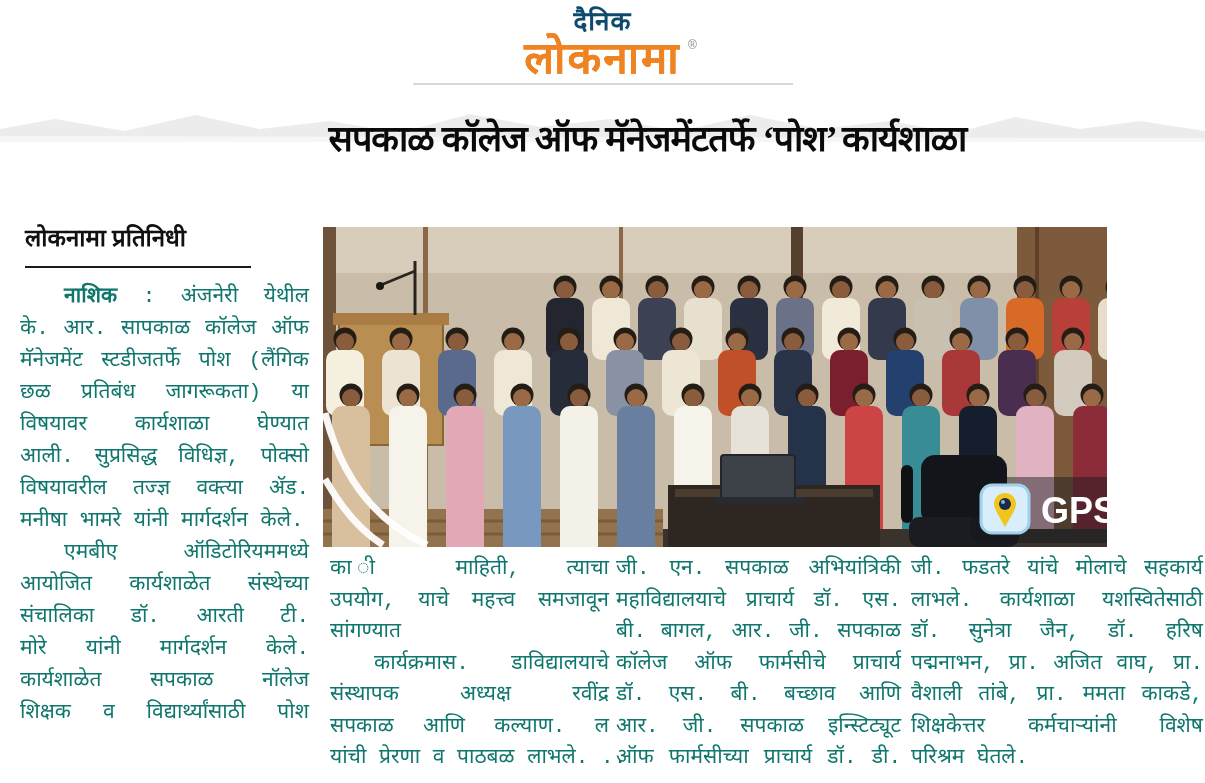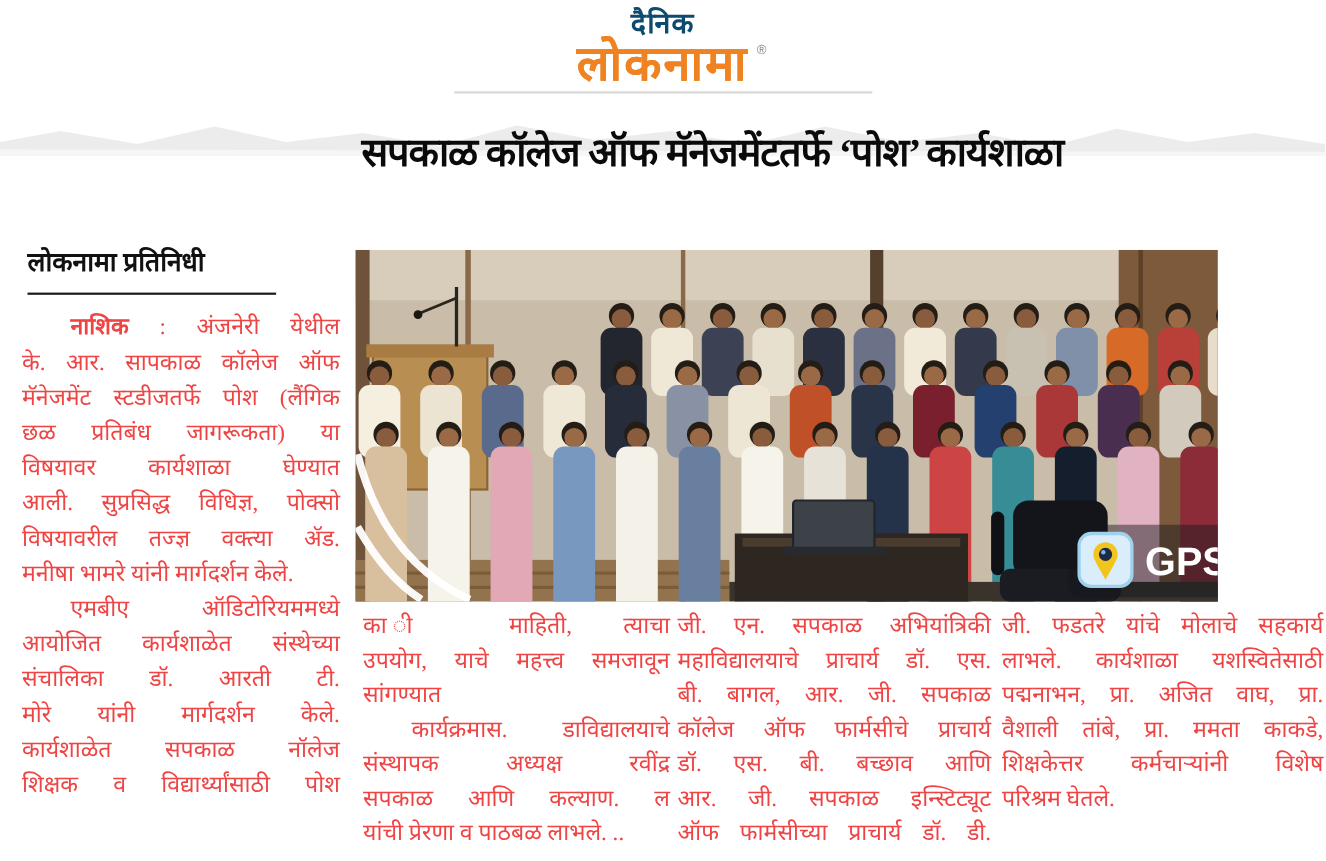--- a/index.html
+++ b/index.html
@@ -23,21 +23,21 @@
     position:absolute;top:116px;left:0;width:100%;margin:0;text-align:center;
     font-size:36px;font-weight:bold;color:#0a0a0a;letter-spacing:-1px;line-height:1.3;padding-left:45px;
   }
   
   .byline{position:absolute;top:220px;left:25px;font-size:24px;font-weight:bold;color:#111;}
   .byline-rule{position:absolute;top:266px;left:25px;width:226px;height:2px;background:#1a1a1a;}
   
   .photo{position:absolute;top:227px;left:323px;width:784px;height:320px;overflow:hidden;}
   .photo svg{display:block;width:880px;height:320px;}
   
-  .col{position:absolute;font-size:21px;color:#ef4444;}
+  .col{position:absolute;font-size:21px;color:#0f766e;font-family:Liberation Mono, monospace;}
   .c1{top:281px;left:20px;width:289px;}
   .c2{top:553px;left:330px;width:279px;}
   .c3{top:553px;left:616px;width:285px;}
   .c4{top:553px;left:911px;width:292px;}
   .ln{
     text-align:justify;text-align-last:justify;white-space:nowrap;
     overflow:visible;
   }
   .c1 .ln{height:32px;line-height:32px;}
   .c2 .ln,.c3 .ln,.c4 .ln{height:31.5px;line-height:31.5px;}
@@ -387,19 +387,20 @@
       <div class="ln">महाविद्यालयाचे प्राचार्य डॉ. एस.</div>
       <div class="ln">बी. बागल, आर. जी. सपकाळ</div>
       <div class="ln">कॉलेज ऑफ फार्मसीचे प्राचार्य</div>
       <div class="ln">डॉ. एस. बी. बच्छाव आणि</div>
       <div class="ln">आर. जी. सपकाळ इन्स्टिट्यूट</div>
       <div class="ln">ऑफ फार्मसीच्या प्राचार्य डॉ. डी.</div>
     </div>
   <div class="col c4" id="col-3">
       <div class="ln">जी. फडतरे यांचे मोलाचे सहकार्य</div>
       <div class="ln">लाभले. कार्यशाळा यशस्वितेसाठी</div>
+      <div class="ln">डॉ. सुनेत्रा जैन, डॉ. हरिष</div>
       <div class="ln">पद्मनाभन, प्रा. अजित वाघ, प्रा.</div>
       <div class="ln">वैशाली तांबे, प्रा. ममता काकडे,</div>
       <div class="ln">शिक्षकेत्तर कर्मचाऱ्यांनी विशेष</div>
       <div class="ln nl">परिश्रम घेतले.</div>
     </div>
 
 </div>
 
 </body></html>

